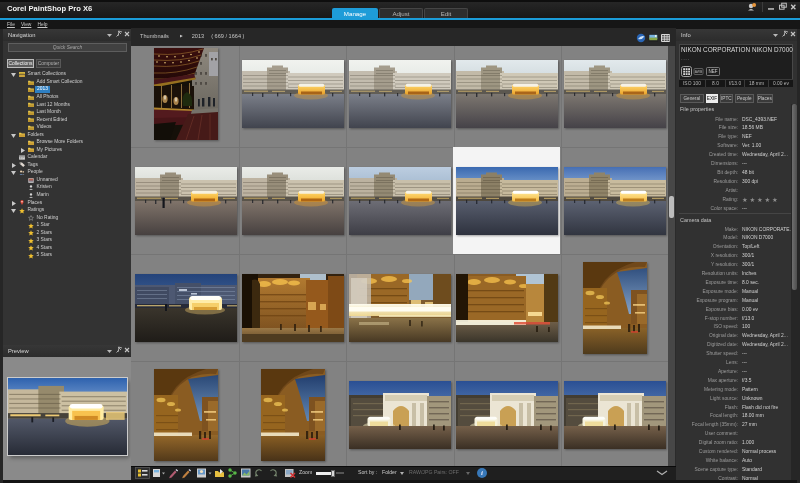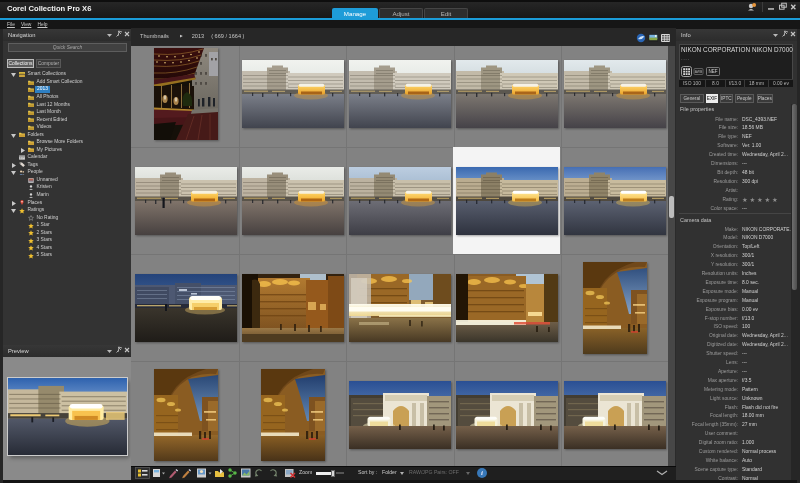--- a/index.html
+++ b/index.html
@@ -4,21 +4,21 @@
 html,body{width:800px;height:483px;overflow:hidden;background:#262626;font-family:"Liberation Sans",sans-serif;line-height:1}
 #w{position:relative;width:800px;height:483px;background:#2b2b2b;overflow:hidden}
 .abs{position:absolute}
 .abs svg{display:block}
 .hdr{position:absolute;background:linear-gradient(#373737,#2c2c2c);color:#d6d6d6;font-size:5.8px;line-height:12px}
 </style></head>
 <body>
 <div id="w">
     <div class="abs" style="left:0;top:0;width:800px;height:20px;background:linear-gradient(#282828,#161616)"></div>
     <div class="abs" style="left:0;top:0;width:800px;height:2px;background:#0e0e0e"></div>
-    <div class="abs" style="left:7px;top:5px;color:#f2f2f2;font-size:7.6px;font-weight:bold">Corel Collection Pro X6</div>
+    <div class="abs" style="left:7px;top:5px;color:#f2f2f2;font-size:7.6px;font-weight:bold">Corel PaintShop Pro X6</div>
     <div class="abs" style="left:332px;top:8px;width:46px;height:11px;background:#1e9cd8;border-radius:2px 2px 0 0;color:#fff;font-size:6.2px;text-align:center;line-height:11px">Manage</div>
     <div class="abs" style="left:379px;top:8px;width:44px;height:11px;background:#2d2d2d;border:1px solid #454545;border-bottom:none;border-radius:2px 2px 0 0;color:#b5b5b5;font-size:6.2px;text-align:center;line-height:10px">Adjust</div>
     <div class="abs" style="left:424px;top:8px;width:44px;height:11px;background:#2d2d2d;border:1px solid #454545;border-bottom:none;border-radius:2px 2px 0 0;color:#b5b5b5;font-size:6.2px;text-align:center;line-height:10px">Edit</div>
     <svg class="abs" style="left:746px;top:2px" width="52" height="10" viewBox="0 0 52 10">
 <circle cx="5" cy="4" r="2.2" fill="#c8c8c8"></circle>
       <path d="M2 8.6 Q5 5.4 8 8.6 Z" fill="#c8c8c8"></path>
       <circle cx="8.1" cy="2.9" r="2" fill="#e8953a"></circle>
 <rect x="16" y="0" width="1" height="10" fill="#3c3c3c"></rect>
 <rect x="22" y="6.2" width="6" height="1.5" fill="#c0c0c0"></rect>
 <rect x="33.5" y="3.2" width="4.6" height="4" fill="none" stroke="#c0c0c0" stroke-width="1"></rect>

